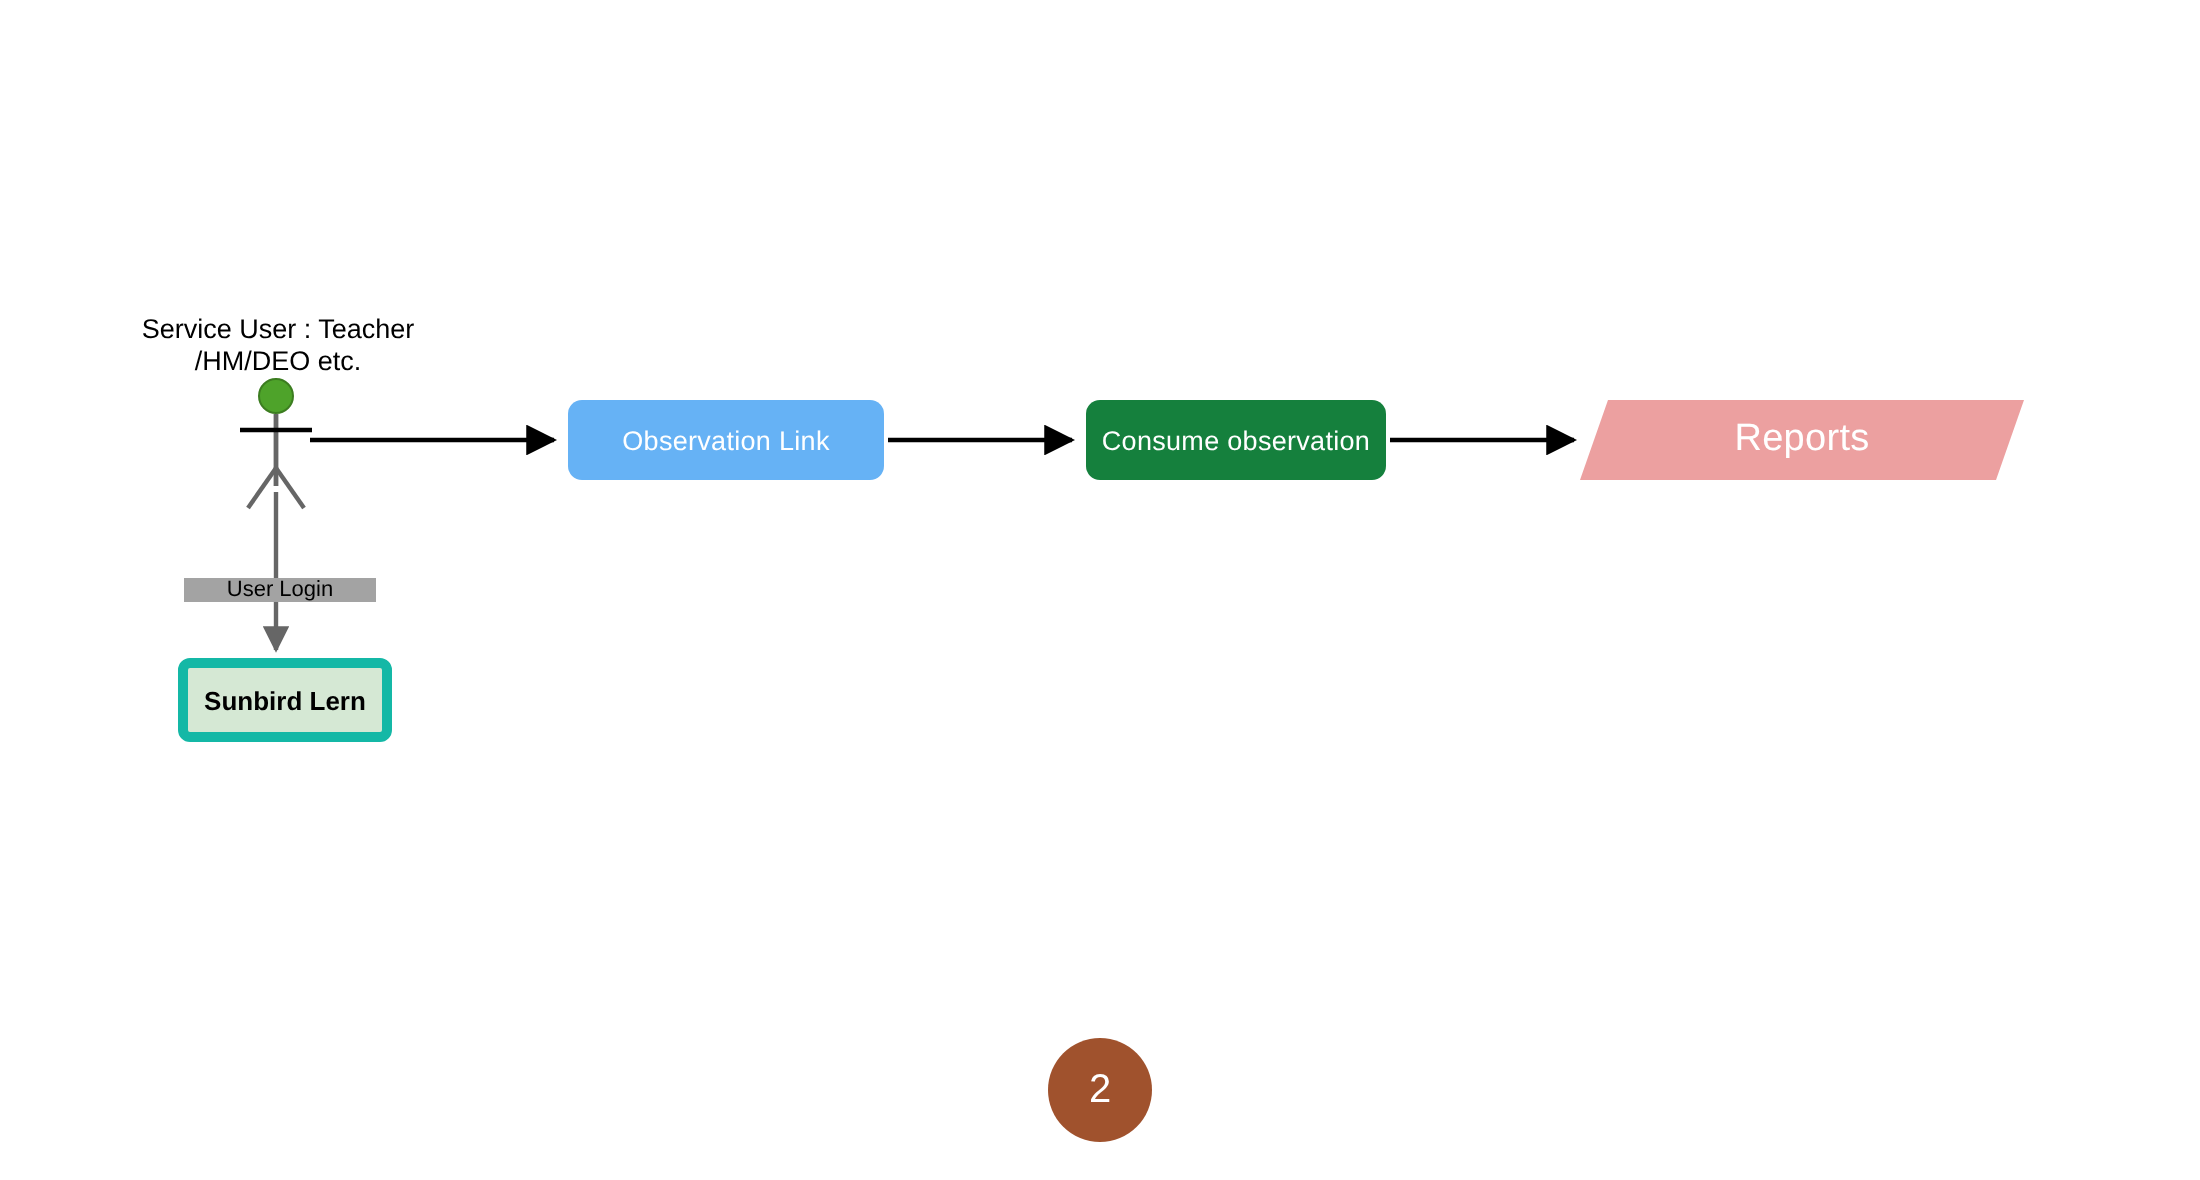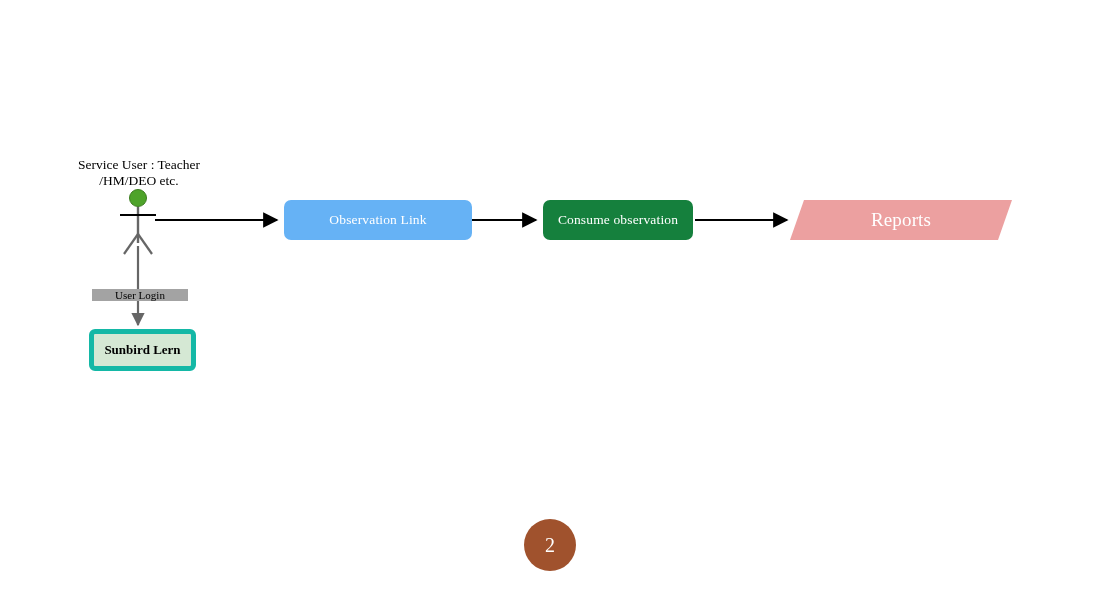--- a/index.html
+++ b/index.html
@@ -15,21 +15,20 @@
     overflow: hidden;
     font-family: "Liberation Sans", sans-serif;
     color: #000000;
   }
   #canvas {
     position: absolute;
     left: 0;
     top: 0;
     width: 1100px;
     height: 590px;
-    font-family: Liberation Serif, serif;
   }
   .node {
     position: absolute;
     box-sizing: border-box;
   }
 
   
   .actor-label {
     position: absolute;
     left: 58px;
@@ -49,21 +48,21 @@
     display: flex;
     align-items: center;
     justify-content: center;
     font-size: 13.5px;
     color: #ffffff;
     letter-spacing: 0.15px;
   }
   #box-observation-link {
     left: 284px;
     top: 200px;
-    width: 188px;
+    width: 158px;
     height: 40px;
     background: #66b2f5;
   }
   #box-consume-observation {
     left: 543px;
     top: 200px;
     width: 150px;
     height: 40px;
     background: #15803d;
   }

